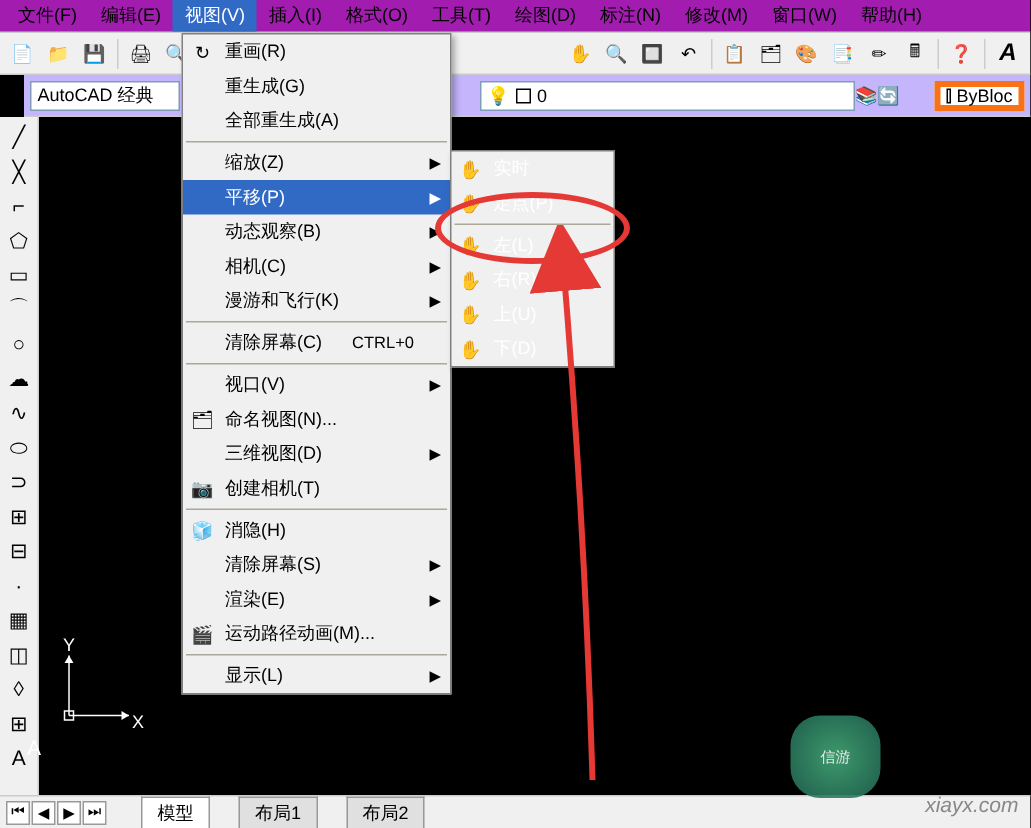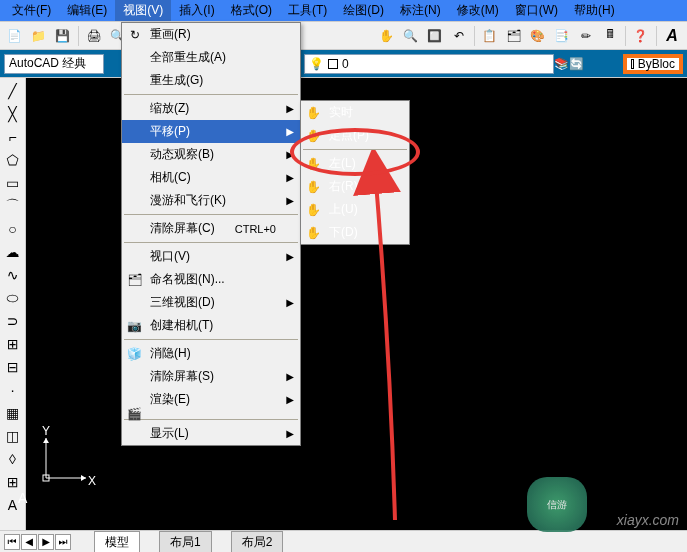--- a/index.html
+++ b/index.html
@@ -1,26 +1,26 @@
 <!DOCTYPE html>
 <html><head>
   <meta charset="utf-8">
   <style>
     * { margin: 0; padding: 0; box-sizing: border-box; font-family: "Microsoft YaHei", SimSun, sans-serif; font-size: 12px; }
     body { width: 687px; height: 552px; background: #000; overflow: hidden; position: relative; }
     
-    .menubar { background: #3b82f6; height: 22px; display: flex; align-items: center; padding: 0 4px; border-bottom: 1px solid #ccc; position: relative; z-index: 5; }
+    .menubar { background: #a21caf; height: 22px; display: flex; align-items: center; padding: 0 4px; border-bottom: 1px solid #ccc; position: relative; z-index: 5; }
     .menubar-item { padding: 2px 8px; cursor: pointer; }
     .menubar-item.active { background: #316ac5; color: #fff; }
     
     .toolbar1 { background: #f0f0f0; height: 28px; border-bottom: 1px solid #ccc; display: flex; align-items: center; padding: 0 4px; gap: 2px; position: relative; z-index: 5; }
     .toolbar1 .tb-btn { width: 22px; height: 22px; display: flex; align-items: center; justify-content: center; border: 1px solid transparent; }
     .toolbar1 .divider { width: 1px; height: 20px; background: #ccc; margin: 0 2px; }
     
-    .toolbar2 { background: #0369a1; height: 28px; border-bottom: 1px solid #ccc; display: flex; align-items: center; padding: 0 4px; gap: 0; position: relative; z-index: 5; }
+    .toolbar2 { background: #c4b5fd; height: 28px; border-bottom: 1px solid #ccc; display: flex; align-items: center; padding: 0 4px; gap: 0; position: relative; z-index: 5; margin-left: 16px; }
     .workspace-select { width: 100px; height: 20px; border: 1px solid #7f9db9; background: #fff; padding: 0 4px; display: flex; align-items: center; }
     .layer-combo { width: 250px; height: 20px; border: 1px solid #7f9db9; background: #fff; display: flex; align-items: center; padding: 0 4px; gap: 4px; }
     .byblock { width: 60px; height: 20px; border: 4px solid #f97316; background: #fff; padding: 0 4px; display: flex; align-items: center; }
     
     .main-area { display: flex; height: calc(100% - 100px); position: relative; }
     .left-toolbar { width: 26px; background: #f0f0f0; border-right: 1px solid #ccc; display: flex; flex-direction: column; padding: 2px 0; gap: 1px; }
     .left-toolbar .lt-btn { width: 22px; height: 22px; margin: 0 auto; display: flex; align-items: center; justify-content: center; font-size: 14px; }
     .drawing-area { flex: 1; background: #000; position: relative; }
     
     .ucs-icon { position: absolute; bottom: 40px; left: 10px; color: #fff; font-size: 10px; }
@@ -38,21 +38,21 @@
     .highlight-oval { position: absolute; border: 4px solid #e53935; border-radius: 50%; width: 130px; height: 48px; pointer-events: none; z-index: 200; }
     
     .arrow-svg { position: absolute; pointer-events: none; z-index: 199; }
     
     .tabs { position: absolute; bottom: 0; left: 0; right: 0; height: 22px; background: #f0f0f0; display: flex; align-items: center; border-top: 1px solid #ccc; }
     .tab-nav { display: flex; gap: 1px; padding: 0 4px; }
     .tab-nav span { width: 16px; height: 16px; display: flex; align-items: center; justify-content: center; border: 1px solid #999; background: #fff; font-size: 10px; }
     .tab { padding: 2px 10px; background: #e0e0e0; border: 1px solid #999; border-bottom: none; margin-left: 19px; }
     .tab.active { background: #fff; }
     
-    .watermark { position: absolute; bottom: 24px; right: 8px; color: #888; font-size: 14px; font-style: italic; z-index: 50; }
+    .watermark { position: absolute; bottom: 8px; right: 8px; color: #888; font-size: 14px; font-style: italic; z-index: 50; }
     .wm-logo { position: absolute; bottom: 20px; right: 100px; width: 60px; height: 55px; background: radial-gradient(circle,#4a7,#265); border-radius: 20px; z-index: 49; opacity: 0.9; display: flex; align-items: center; justify-content: center; color: #fff; font-size: 10px; }
   </style>
 </head>
 <body>
 
 <div class="menubar">
   <div class="menubar-item">文件(F)</div>
   <div class="menubar-item">编辑(E)</div>
   <div class="menubar-item active">视图(V)</div>
   <div class="menubar-item">插入(I)</div>
@@ -159,24 +159,24 @@
   <div class="tab">布局1</div>
   <div class="tab">布局2</div>
 </div>
 
 <div class="dropdown-menu" style="left:121px; top:22px;">
   <div class="menu-item">
     <span class="icon">↻</span>
     <span>重画(R)</span>
   </div>
   <div class="menu-item">
+    <span>重生成(G)</span>
+  </div>
+  <div class="menu-item">
     <span>全部重生成(A)</span>
-  </div>
-  <div class="menu-item">
-    <span>重生成(G)</span>
   </div>
   <div class="menu-sep"></div>
   <div class="menu-item">
     <span>缩放(Z)</span>
     <span class="arrow">▶</span>
   </div>
   <div class="menu-item highlighted" style="position:relative">
     <span>平移(P)</span>
     <span class="arrow">▶</span>
 
@@ -250,20 +250,21 @@
   <div class="menu-item">
     <span>清除屏幕(S)</span>
     <span class="arrow">▶</span>
   </div>
   <div class="menu-item">
     <span>渲染(E)</span>
     <span class="arrow">▶</span>
   </div>
   <div class="menu-item">
     <span class="icon">🎬</span>
+    <span>运动路径动画(M)...</span>
   </div>
   <div class="menu-sep"></div>
   <div class="menu-item">
     <span>显示(L)</span>
     <span class="arrow">▶</span>
   </div>
 </div>
 
 <div class="highlight-oval" style="left:290px; top:128px;"></div>
 

